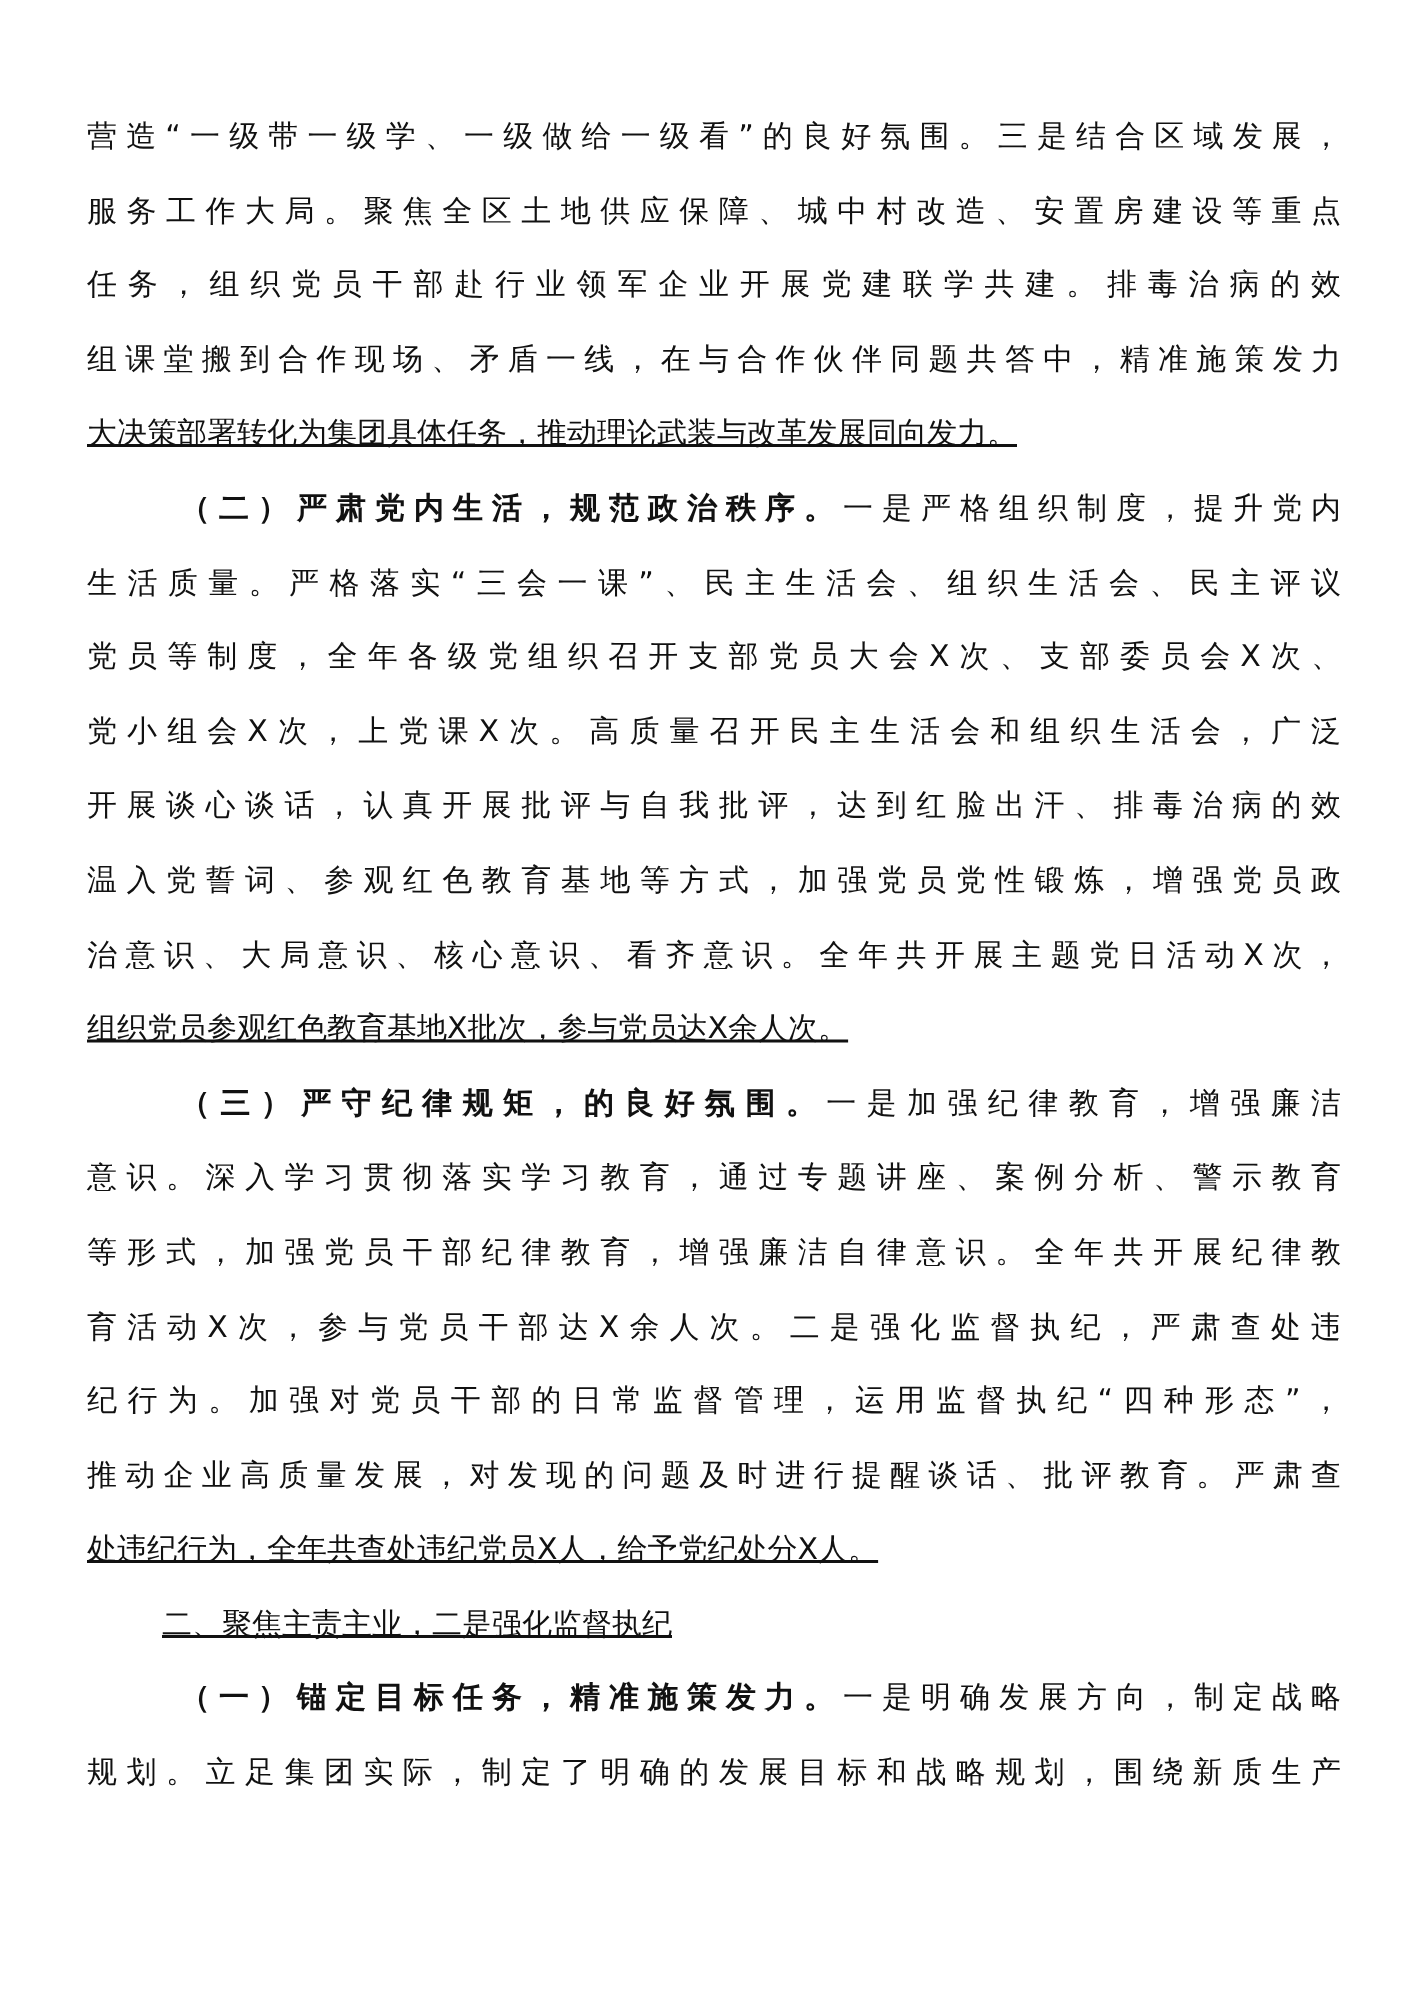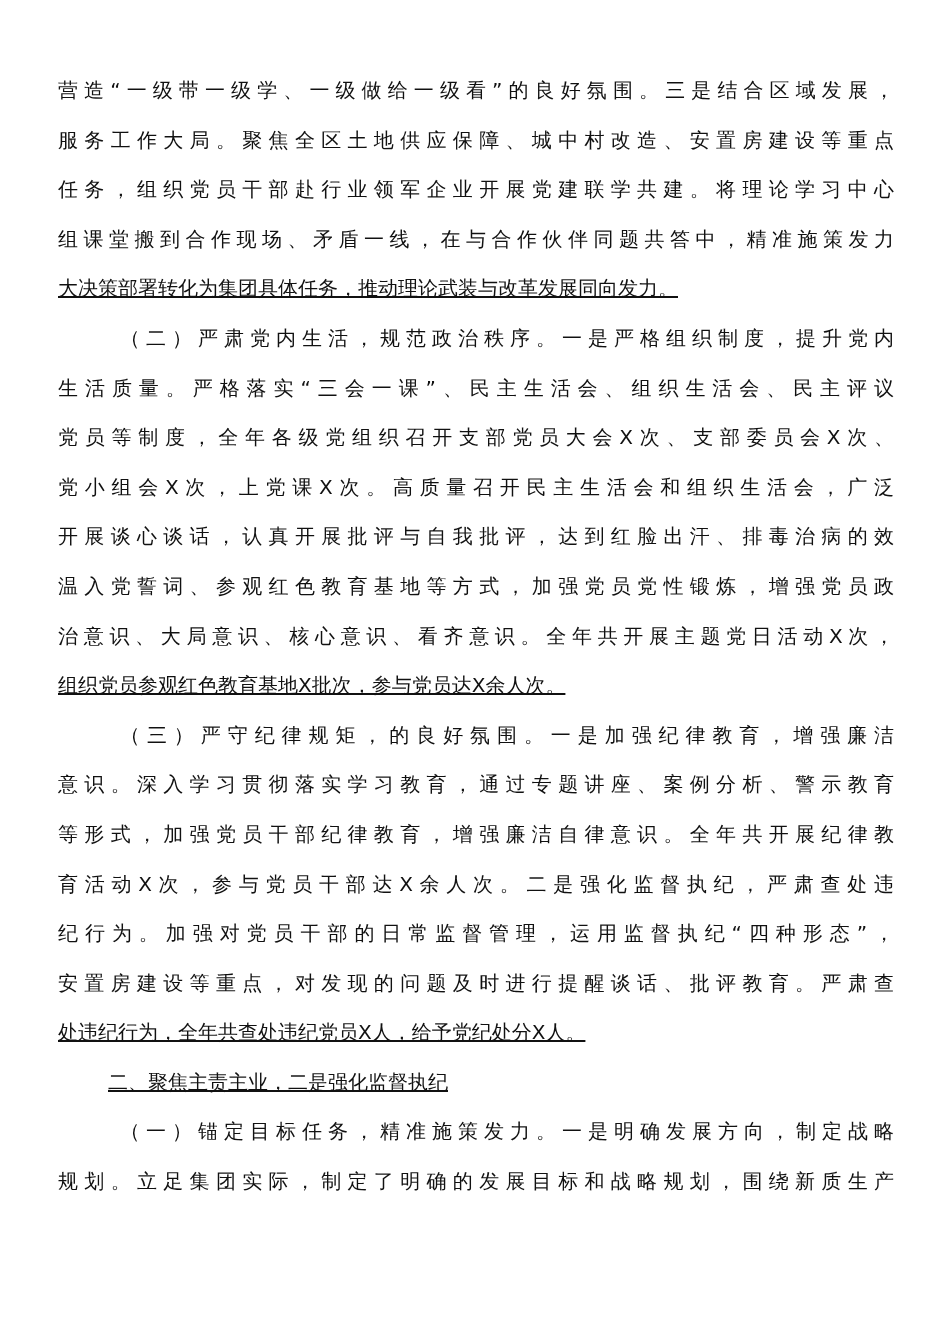--- a/index.html
+++ b/index.html
@@ -4,31 +4,31 @@
 <style>
   html,body{margin:0;padding:0;background:#ffffff;}
   body{width:950px;height:1344px;overflow:hidden;position:relative;
        font-family:"DejaVu Sans","Liberation Sans",sans-serif;color:#111;}
   .page{position:absolute;left:58px;top:66px;width:836px;}
   .line{height:49.6px;line-height:49.6px;font-size:20px;white-space:nowrap;
         text-align:justify;text-align-last:justify;overflow:visible;}
   .line.last{text-align-last:left;text-decoration:underline;}
   .indent{padding-left:62px;}
   .indent2{padding-left:50px;}
-  .b{font-weight:normal;}
+  .b{font-weight:bold;}
 </style>
 </head>
 <body>
 
 <div class="page">
 
   <div>
     <div class="line">营造“一级带一级学、一级做给一级看”的良好氛围。三是结合区域发展，</div>
     <div class="line">服务工作大局。聚焦全区土地供应保障、城中村改造、安置房建设等重点</div>
-    <div class="line">任务，组织党员干部赴行业领军企业开展党建联学共建。将理论学习中心</div>
+    <div class="line">任务，组织党员干部赴行业领军企业开展党建联学共建。排毒治病的效</div>
     <div class="line">组课堂搬到合作现场、矛盾一线，在与合作伙伴同题共答中，精准施策发力</div>
     <div class="line last">大决策部署转化为集团具体任务，推动理论武装与改革发展同向发力。</div>
   </div>
 
   <div>
     <div class="line indent"><span class="b">（二）严肃党内生活，规范政治秩序。</span><span>一是严格组织制度，提升党内</span></div>
     <div class="line">生活质量。严格落实“三会一课”、民主生活会、组织生活会、民主评议</div>
     <div class="line">党员等制度，全年各级党组织召开支部党员大会X次、支部委员会X次、</div>
     <div class="line">党小组会X次，上党课X次。高质量召开民主生活会和组织生活会，广泛</div>
     <div class="line">开展谈心谈话，认真开展批评与自我批评，达到红脸出汗、排毒治病的效</div>
@@ -36,21 +36,21 @@
     <div class="line">治意识、大局意识、核心意识、看齐意识。全年共开展主题党日活动X次，</div>
     <div class="line last">组织党员参观红色教育基地X批次，参与党员达X余人次。</div>
   </div>
 
   <div>
     <div class="line indent"><span class="b">（三）严守纪律规矩，的良好氛围。</span><span>一是加强纪律教育，增强廉洁</span></div>
     <div class="line">意识。深入学习贯彻落实学习教育，通过专题讲座、案例分析、警示教育</div>
     <div class="line">等形式，加强党员干部纪律教育，增强廉洁自律意识。全年共开展纪律教</div>
     <div class="line">育活动X次，参与党员干部达X余人次。二是强化监督执纪，严肃查处违</div>
     <div class="line">纪行为。加强对党员干部的日常监督管理，运用监督执纪“四种形态”，</div>
-    <div class="line">安置房建设等重点，对发现的问题及时进行提醒谈话、批评教育。严肃查</div>
+    <div class="line">推动企业高质量发展，对发现的问题及时进行提醒谈话、批评教育。严肃查</div>
     <div class="line last">处违纪行为，全年共查处违纪党员X人，给予党纪处分X人。</div>
   </div>
 
   <div class="line last indent2">二、聚焦主责主业，二是强化监督执纪</div>
 
   <div>
     <div class="line indent"><span class="b">（一）锚定目标任务，精准施策发力。</span><span>一是明确发展方向，制定战略</span></div>
     <div class="line">规划。立足集团实际，制定了明确的发展目标和战略规划，围绕新质生产</div>
   </div>
 

